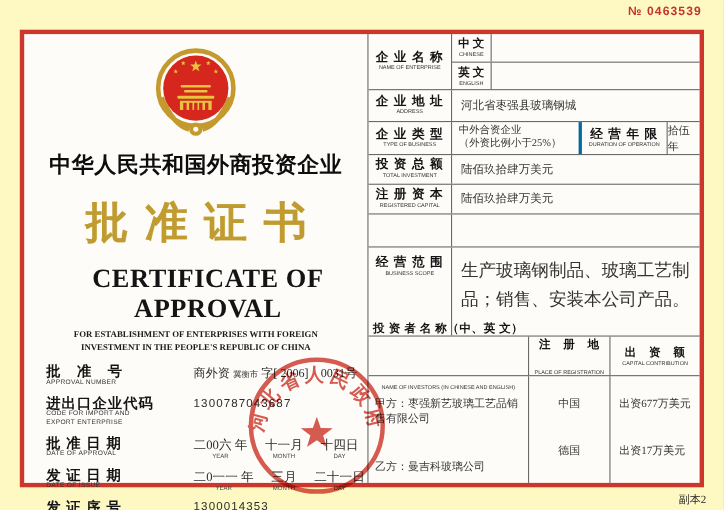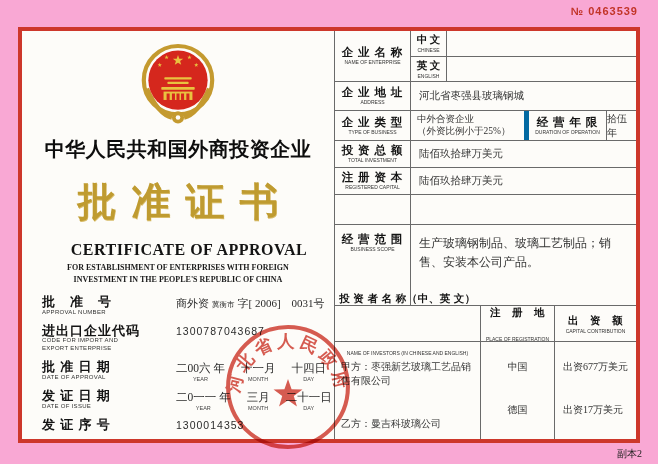--- a/index.html
+++ b/index.html
@@ -1,32 +1,32 @@
 <!DOCTYPE html>
 <html><head>
 <meta charset="utf-8">
 <style>
   * { margin:0; padding:0; box-sizing:border-box; }
   html,body { background:#eceae6; }
   body { font-family:"Liberation Serif","DejaVu Serif",serif; color:#141414; }
-  .page { position:relative; width:658px; height:464px; background:#f9a8d4; overflow:hidden;
+  .page { position:relative; width:658px; height:464px; background:#fef9c3; overflow:hidden;
           box-shadow:0 0 6px rgba(0,0,0,.2); }
   .serial { position:absolute; top:5px; right:20px; color:#c23428; font-size:11px;
             letter-spacing:1px; font-weight:bold; font-family:"Liberation Sans",sans-serif; }
   .copy-label { position:absolute; bottom:3px; right:16px; font-size:10px; color:#222; }
   .frame { position:absolute; left:18px; top:27px; width:622px; height:416px;
            border:4px solid #cd372b; display:flex; background:#fdfcf9; }
 
   
   .left-panel { width:312px; position:relative; text-align:center; }
   .emblem { display:block; margin:11px auto 0; width:76px; height:84px; }
   .title-cn { margin-top:10px; font-size:20px; font-weight:bold; letter-spacing:.5px; color:#0d0d0d; }
   .cert-title { margin-top:12px; font-size:39px; font-weight:bold; color:#bf9b30;
                 letter-spacing:15px; padding-left:15px; text-shadow:.5px .5px 0 #d8bc6a; }
-  .title-en { margin-top:12px; font-size:16px; font-weight:bold; letter-spacing:.5px;padding-left:22px; }
+  .title-en { margin-top:12px; font-size:24px; font-weight:bold; letter-spacing:.5px;padding-left:22px; }
   .subtitle-en { margin-top:3px; font-size:8px; font-weight:bold; line-height:1.45; color:#1a1a1a; }
   .fields { text-align:left; margin:10px 0 0 20px; }
   .frow { display:flex; align-items:flex-start; margin-bottom:7px; }
   .flabel { width:134px; flex:none; }
   .lcn { font-size:13px; font-weight:bold; letter-spacing:1px; line-height:1.05; }
   .len { font-size:6px; color:#333; letter-spacing:.3px; line-height:1.3; font-family:"Liberation Sans",sans-serif; }
   .fvalue { font-size:11px; padding-top:1px; color:#2b2b2b; }
   .v-small { font-size:7.5px; margin:0 3px; }
   .v-num { font-family:"Liberation Sans",sans-serif; letter-spacing:1px; font-size:10.5px; }
   .date-parts { display:flex; gap:16px; }
@@ -49,30 +49,30 @@
   .row-name { height:51px; }
   .name-right { flex:1; display:flex; flex-direction:column; }
   .name-sub { flex:1; display:flex; }
   .name-sub:first-child { border-bottom:1px solid #6a6a6a; }
   .cell-sub { width:36px; flex:none; border-right:1px solid #6a6a6a; align-items:center;
               text-align:center; justify-content:center; }
   .sub-cn { font-size:10.5px; font-weight:bold; }
   .sub-en { font-size:5px; color:#333; font-family:"Liberation Sans",sans-serif; }
   .row-address { height:29px; }
   .row-type { height:30px; }
-  .type-value { width:118px; flex:none; border-right:5px solid #0369a1; justify-content:center;
+  .type-value { width:118px; flex:none; border-right:3px solid #0369a1; justify-content:center;
                 padding:1px 6px; font-size:9.5px; line-height:1.25; color:#333; }
   .dur-label { width:78px; flex:none; border-right:1px solid #6a6a6a; align-items:center;
                text-align:center; justify-content:center; }
   .dur-value { flex:1; align-items:center; justify-content:center; font-size:10px; color:#333; }
   .row-money { height:27px; }
   .row-empty { height:30px; }
   .row-scope { height:81px; }
   .row-scope .cell-label { justify-content:flex-start; padding-top:8px; }
-  .row-scope .cell-value { justify-content:flex-start; padding-top:9px; line-height:1.6; font-size:12px; }
+  .row-scope .cell-value { justify-content:flex-start; padding-top:9px; line-height:1.6; font-size:16px; }
   .row-invhead { height:36px; }
   .ih-name { flex:none; width:146px; border-right:1px solid #6a6a6a; align-items:center;
              text-align:center; justify-content:center; padding:1px;gap:44px; }
   .ih-place { flex:none; width:74px; border-right:1px solid #6a6a6a; align-items:center;
               text-align:center; justify-content:center; padding:1px;gap:16px; }
   .ih-amount { flex:1; align-items:center; text-align:center; justify-content:center; padding:1px; }
   .ih-cn { font-size:10.5px; font-weight:bold; letter-spacing:.5px; }
   .ih-en { font-size:5px; color:#333; font-family:"Liberation Sans",sans-serif; }
   .row-invbody { flex:1; display:flex; border-bottom:none; }
   .ib-col { display:flex; flex-direction:column; padding-top:18px; gap:29px; font-size:10px; color:#333; }

